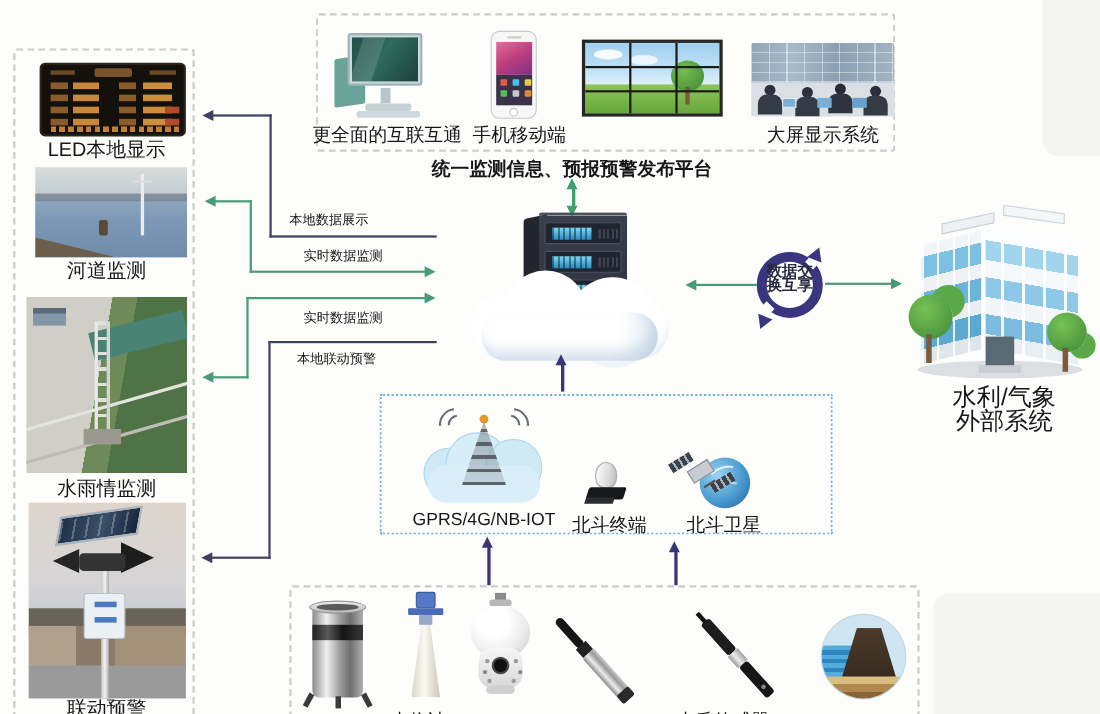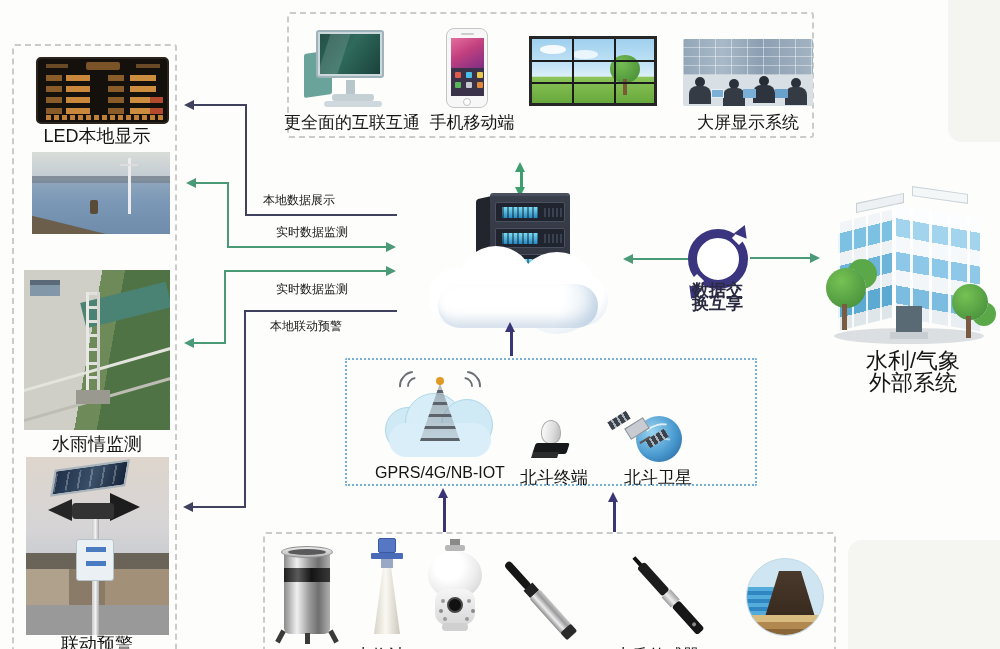--- a/index.html
+++ b/index.html
@@ -47,20 +47,21 @@
     <div class="lbl" style="left:28px;top:78px;width:110px;font-size:18px;">LED本地显示</div>
 
     <div class="abs" style="left:18px;top:106px;width:138px;height:82px;overflow:hidden;background:linear-gradient(180deg,#d9ddd9 0%,#c3ccd2 30%,#8fa6bd 36%,#7b98b6 60%,#6f8cab 100%);">
       <div class="abs" style="left:0;top:24px;width:138px;height:3px;background:#838e9a;"></div>
       <div class="abs" style="left:0;top:27px;width:138px;height:4px;background:#6f7a84;opacity:.6;"></div>
       <div class="abs" style="left:96px;top:6px;width:3px;height:56px;background:#ececec;"></div>
       <div class="abs" style="left:88px;top:12px;width:18px;height:2px;background:#dddddd;"></div>
       <div class="abs" style="left:0;top:56px;width:74px;height:26px;background:#6b5f4c;clip-path:polygon(0 30%,100% 100%,0 100%);"></div>
       <div class="abs" style="left:58px;top:48px;width:8px;height:14px;background:#5a4a38;border-radius:2px;"></div>
     </div>
+    <div class="lbl" style="left:28px;top:188px;width:110px;font-size:18px;">河道监测</div>
 
     <div class="abs" style="left:10px;top:224px;width:146px;height:160px;overflow:hidden;background:linear-gradient(100deg,#cfcfc8 0 45%,#6d8a58 45% 58%,#4f7344 58% 100%);">
       <div class="abs" style="left:58px;top:22px;width:88px;height:26px;background:#4a8374;transform:rotate(-14deg);"></div>
       <div class="abs" style="left:6px;top:10px;width:30px;height:16px;background:#8298a8;border-top:5px solid #5a6a78;"></div>
       <div class="abs" style="left:-10px;top:96px;width:180px;height:3px;background:#e4e4de;transform:rotate(-16deg);"></div>
       <div class="abs" style="left:-10px;top:126px;width:180px;height:3px;background:#bdbdb4;transform:rotate(-16deg);"></div>
       <div class="abs" style="left:62px;top:22px;width:14px;height:102px;background:repeating-linear-gradient(180deg,#e0e0dc 0 3px,rgba(0,0,0,0) 3px 14px);border-left:3px solid #e8e8e4;border-right:3px solid #d4d4d0;"></div>
       <div class="abs" style="left:52px;top:120px;width:34px;height:14px;background:#99998f;"></div>
     </div>
     <div class="lbl" style="left:28px;top:386px;width:110px;font-size:18px;">水雨情监测</div>
@@ -144,20 +145,21 @@
 
     <div class="abs" style="left:394px;top:25px;width:130px;height:67px;overflow:hidden;border-radius:2px;background:#d8dfe5;">
       <div class="abs" style="left:0;top:0;width:130px;height:36px;background:repeating-linear-gradient(90deg,rgba(255,255,255,.45) 0 1px,rgba(0,0,0,0) 1px 16px),repeating-linear-gradient(0deg,rgba(255,255,255,.4) 0 1px,rgba(0,0,0,0) 1px 9px),linear-gradient(90deg,#93a6b8,#a8bac8 30%,#8c9fb2 60%,#a2b4c2);"></div>
       <span class="abs" style="left:12px;top:38px;width:10px;height:10px;border-radius:50%;background:#2b313a;box-shadow:34px 2px 0 #2b313a,64px -1px 0 #262c34,96px 1px 0 #2b313a;"></span>
       <span class="abs" style="left:6px;top:47px;width:22px;height:18px;border-radius:8px 8px 0 0;background:#343b44;box-shadow:34px 2px 0 #343b44,64px -1px 0 #2e343d,96px 1px 0 #343b44;"></span>
       <span class="abs" style="left:28px;top:50px;width:13px;height:9px;background:#7ab0d8;border:1px solid #e8eef2;box-shadow:32px 0 0 #7ab0d8,64px 0 0 #6aa0cc;"></span>
     </div>
     <div class="lbl" style="left:397px;top:97px;width:124px;">大屏显示系统</div>
   </div>
 
+  <div class="lbl b" style="left:340px;top:142px;width:360px;">统一监测信息、预报预警发布平台</div>
 
   <div class="ah u" style="--c:#3f9e6e;left:515px;top:162px;"></div>
   <div class="ln" style="--c:#3f9e6e;left:520px;top:171px;width:3px;height:17px;"></div>
   <div class="ah d" style="--c:#3f9e6e;left:515px;top:187px;"></div>
 
   <div class="abs" style="left:476px;top:193px;width:94px;height:112px;">
     <div class="abs" style="left:0;top:4px;width:22px;height:102px;background:#22252e;transform:skewY(-12deg);border-radius:3px;"></div>
     <div class="abs" style="left:14px;top:0;width:80px;height:108px;background:linear-gradient(180deg,#3a3f4c,#2c303c);border-radius:3px;border-top:3px solid #4a505e;">
       <div class="abs" style="left:5px;top:6px;width:70px;height:20px;background:#20242e;border:1px solid #4a5060;border-radius:2px;">
         <span class="abs" style="left:6px;top:4px;width:36px;height:11px;background:repeating-linear-gradient(90deg,rgba(0,0,0,.4) 0 2px,rgba(0,0,0,0) 2px 5px),linear-gradient(180deg,#7adcf8,#2a88c0);"></span>
@@ -188,21 +190,21 @@
   <div class="ln" style="--c:#4a9a78;left:632px;top:258px;width:56px;height:2px;"></div>
   <div class="ah l" style="--c:#4a9a78;left:623px;top:254px;"></div>
   <div class="ln" style="--c:#4a9a78;left:750px;top:257px;width:62px;height:2px;"></div>
   <div class="ah r" style="--c:#4a9a78;left:810px;top:253px;"></div>
 
   <div class="abs" style="left:688px;top:229px;width:60px;height:60px;border:9px solid #3b3580;border-radius:50%;background:#ffffff;"></div>
   <div class="abs" style="left:734px;top:233px;width:10px;height:10px;background:#fdfdfc;transform:rotate(45deg);"></div>
   <div class="abs" style="left:692px;top:276px;width:10px;height:10px;background:#fdfdfc;transform:rotate(45deg);"></div>
   <div class="ah" style="left:737px;top:227px;border-top:7px solid transparent;border-bottom:7px solid transparent;border-left:12px solid #3b3580;transform:rotate(52deg);"></div>
   <div class="ah" style="left:687px;top:283px;border-top:7px solid transparent;border-bottom:7px solid transparent;border-right:12px solid #3b3580;transform:rotate(52deg);"></div>
-  <div class="abs" style="left:692px;top:240px;width:52px;font-size:17px;line-height:13px;font-weight:bold;color:#2a2a40;margin-top:44px;">
+  <div class="abs" style="left:692px;top:240px;width:52px;text-align:center;font-size:14px;line-height:13px;font-weight:bold;color:#2a2a40;">
     <div>数据交</div>
     <div>换互享</div>
   </div>
 
   <div class="abs" style="left:826px;top:188px;width:164px;height:164px;">
     <div class="abs" style="left:8px;top:140px;width:150px;height:16px;border-radius:50%;background:#dcdfe1;"></div>
     <div class="abs" style="left:30px;top:10px;width:48px;height:10px;background:#eef1f3;border:1px solid #c8d0d4;transform:skewY(-12deg);"></div>
     <div class="abs" style="left:86px;top:2px;width:56px;height:10px;background:#f4f7f8;border:1px solid #ccd4d8;transform:skewY(8deg);"></div>
     <div class="abs" style="left:12px;top:28px;width:56px;height:108px;transform:skewY(-14deg);background:repeating-linear-gradient(90deg,rgba(255,255,255,.85) 0 2px,rgba(0,0,0,0) 2px 14px),linear-gradient(180deg,#f2f5f7 0 10%,#7cc0e2 10% 28%,#eef2f5 28% 40%,#6cb4da 40% 58%,#e8eef2 58% 70%,#5caad2 70% 88%,#dfe6ea 88% 100%);"></div>
     <div class="abs" style="left:68px;top:24px;width:86px;height:112px;transform:skewY(10deg);background:repeating-linear-gradient(90deg,rgba(0,0,0,0) 0 16px,rgba(255,255,255,.9) 16px 19px),linear-gradient(180deg,#fbfdfe 0 12%,#a2d4ee 12% 28%,#f6f9fb 28% 42%,#8ec8e8 42% 58%,#f2f6f9 58% 72%,#7cbce0 72% 88%,#e8eef2 88% 100%);"></div>

